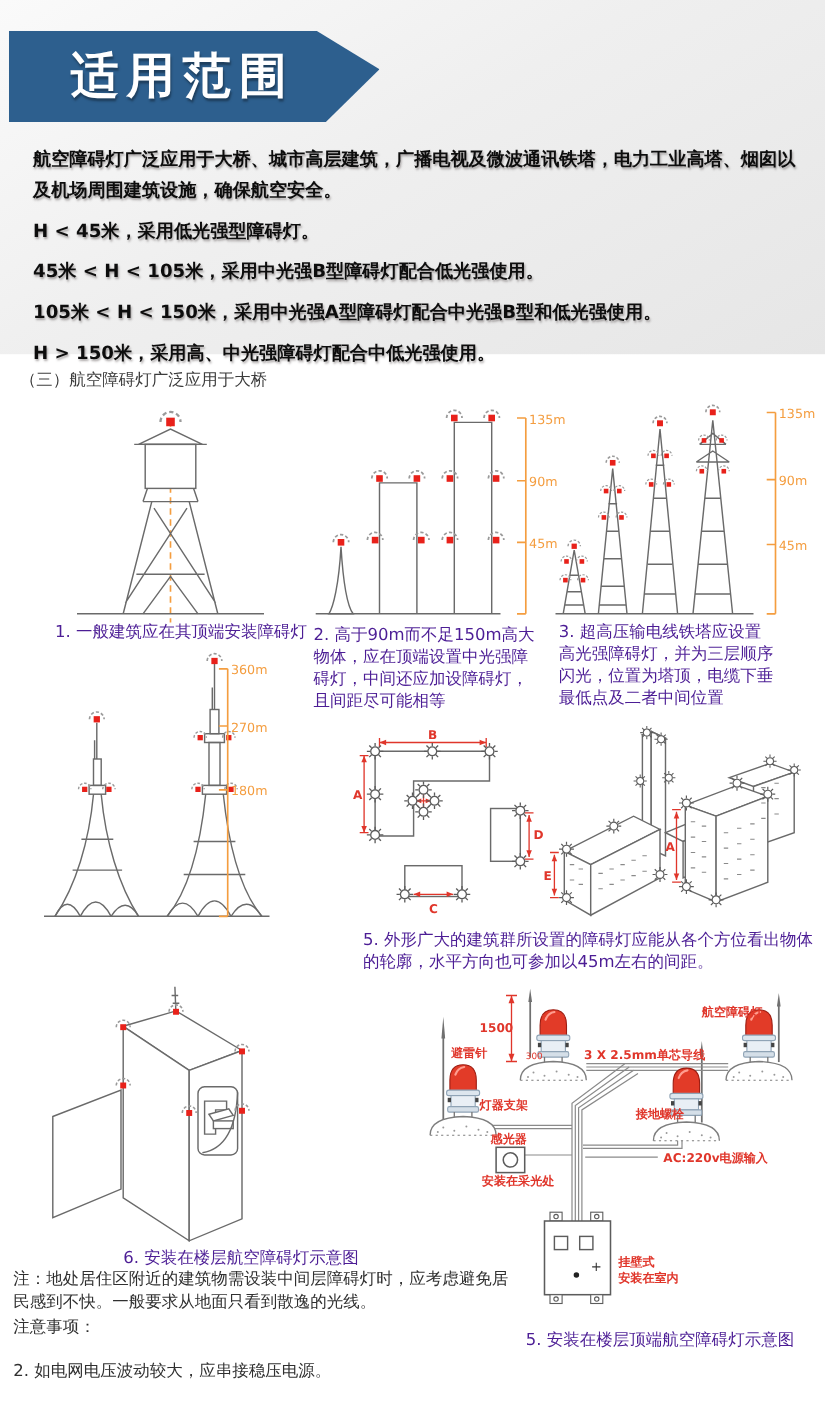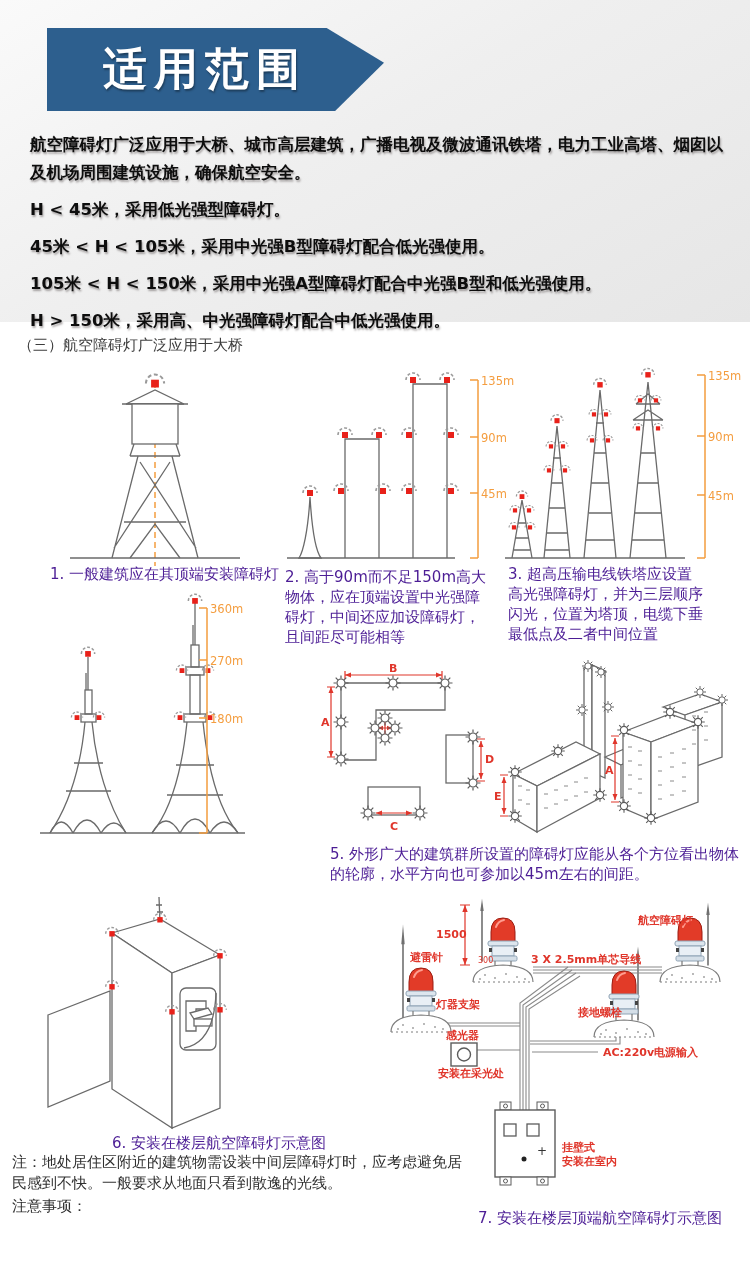--- a/index.html
+++ b/index.html
@@ -4,21 +4,21 @@
 <style>
   html,body{margin:0;padding:0;background:#fff;}
   .page{position:relative;width:750px;height:1278px;background:#ffffff;overflow:hidden;
         font-family:"DejaVu Sans","Liberation Sans",sans-serif;}
   
   .top-panel{position:absolute;left:0;top:0;width:750px;height:322px;
              background:linear-gradient(150deg,#fafafa 0%,#efefef 45%,#e6e6e6 100%);}
   
   .banner{position:absolute;left:8px;top:28px;width:337px;height:83px;background:#2d5f8e;
           clip-path:polygon(0 0,83% 0,100% 42%,85.5% 100%,0 100%);
-          display:flex;align-items:center;margin-left:39px;}
+          display:flex;align-items:center;}
   .banner-title{color:#fff;font-size:44px;font-weight:bold;letter-spacing:7px;padding-left:56px;
                 text-shadow:1px 2px 2px rgba(0,0,0,.35);}
   
   .intro{position:absolute;left:30px;top:131px;width:694px;color:#0d0d0d;}
   .intro p{margin:0 0 9px 0;font-size:16.5px;font-weight:bold;line-height:28px;
            text-shadow:1px 2px 2px rgba(40,30,30,.38);}
   .section-title{position:absolute;left:18px;top:336px;font-size:15px;color:#3c3c3c;}
   
   .cap{position:absolute;font-size:15px;line-height:20px;color:#4c1d95;}
   .note{position:absolute;font-size:15px;line-height:21px;color:#303030;}
@@ -321,20 +321,21 @@
     <use href="#beacon" transform="translate(120,25) scale(0.9)"></use>
     <use href="#beacon" transform="translate(180,61) scale(0.9)"></use>
     <use href="#beacon" transform="translate(72,92) scale(0.9)"></use>
     <use href="#beacon" transform="translate(132,117) scale(0.9)"></use>
     <use href="#beacon" transform="translate(180,115) scale(0.9)"></use>
   </svg>
   <div class="cap" style="left:112px;top:1133px;width:300px">6. 安装在楼层航空障碍灯示意图</div>
 
   <div class="note" style="left:12px;top:1152px;width:462px">注：地处居住区附近的建筑物需设装中间层障碍灯时，应考虑避免居民感到不快。一般要求从地面只看到散逸的光线。</div>
   <div class="note" style="left:12px;top:1196px;width:462px">注意事项：</div>
+  <div class="note" style="left:12px;top:1236px;width:470px">2. 如电网电压波动较大，应串接稳压电源。</div>
 
   <svg style="left:400px;top:893px" width="350" height="312" viewBox="0 0 350 312">
     <use href="#rod" transform="translate(3,35) scale(1,1.8)"></use>
     <use href="#rod" transform="translate(82,8) scale(1,1.1)"></use>
     <use href="#rod" transform="translate(238,56) scale(1,1.3)"></use>
     <use href="#rod" transform="translate(308,12) scale(1,1.1)"></use>
     <g>
       <path class="wire" d="M133,74 H262 M133,77 H262 M133,80 H262"></path>
       <path class="wire" d="M168,74 L120,110 L120,217 M172,77 L123,112 L123,217 M176,80 L126,114 L126,217 M180,83 L129,116 L129,217"></path>
       <path class="wire" d="M216,128 V148 H130 M220,131 V151 H130"></path>
@@ -380,15 +381,15 @@
       <rect x="137" y="284" width="11" height="8" fill="#fff" stroke="#5c5c5c"></rect>
         <circle cx="142.5" cy="288" r="2" fill="none" stroke="#5c5c5c"></circle>
       <rect x="104" y="231" width="12" height="12" fill="#fff" stroke="#5c5c5c" stroke-width="1.3"></rect>
       <rect x="127" y="231" width="12" height="12" fill="#fff" stroke="#5c5c5c" stroke-width="1.3"></rect>
       <text x="137" y="262" font-size="12" fill="#333">+</text>
       <circle cx="124" cy="266" r="2.5" fill="#222"></circle>
     </g>
     <text class="red-label" x="162" y="258">挂壁式</text>
     <text class="red-label" x="162" y="272">安装在室内</text>
   </svg>
-  <div class="cap" style="left:478px;top:1208px;width:270px">7. 安装在楼层顶端航空障碍灯示意图</div>
+  <div class="cap" style="left:478px;top:1208px;width:270px">5. 安装在楼层顶端航空障碍灯示意图</div>
 
 </div>
 
 </body></html>

